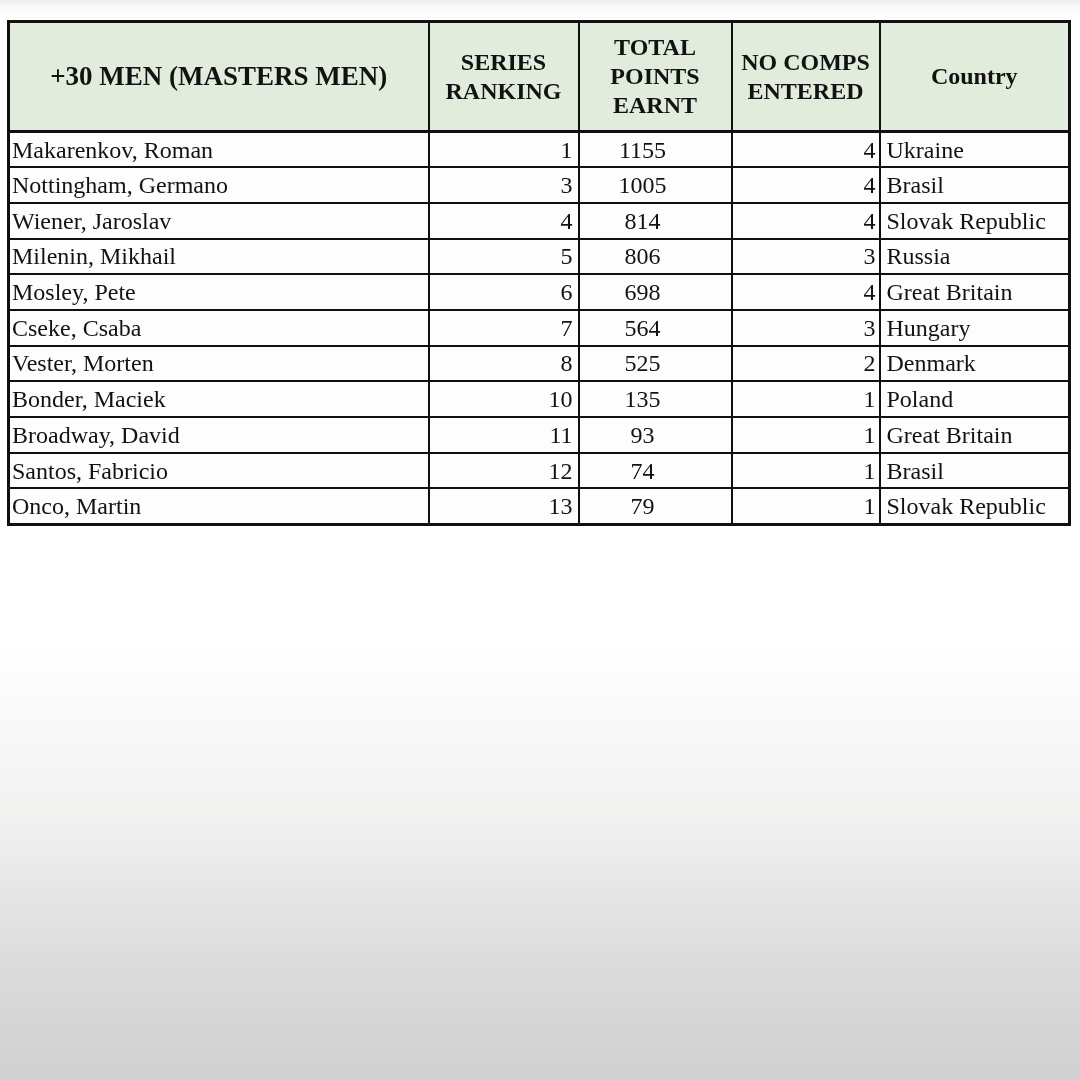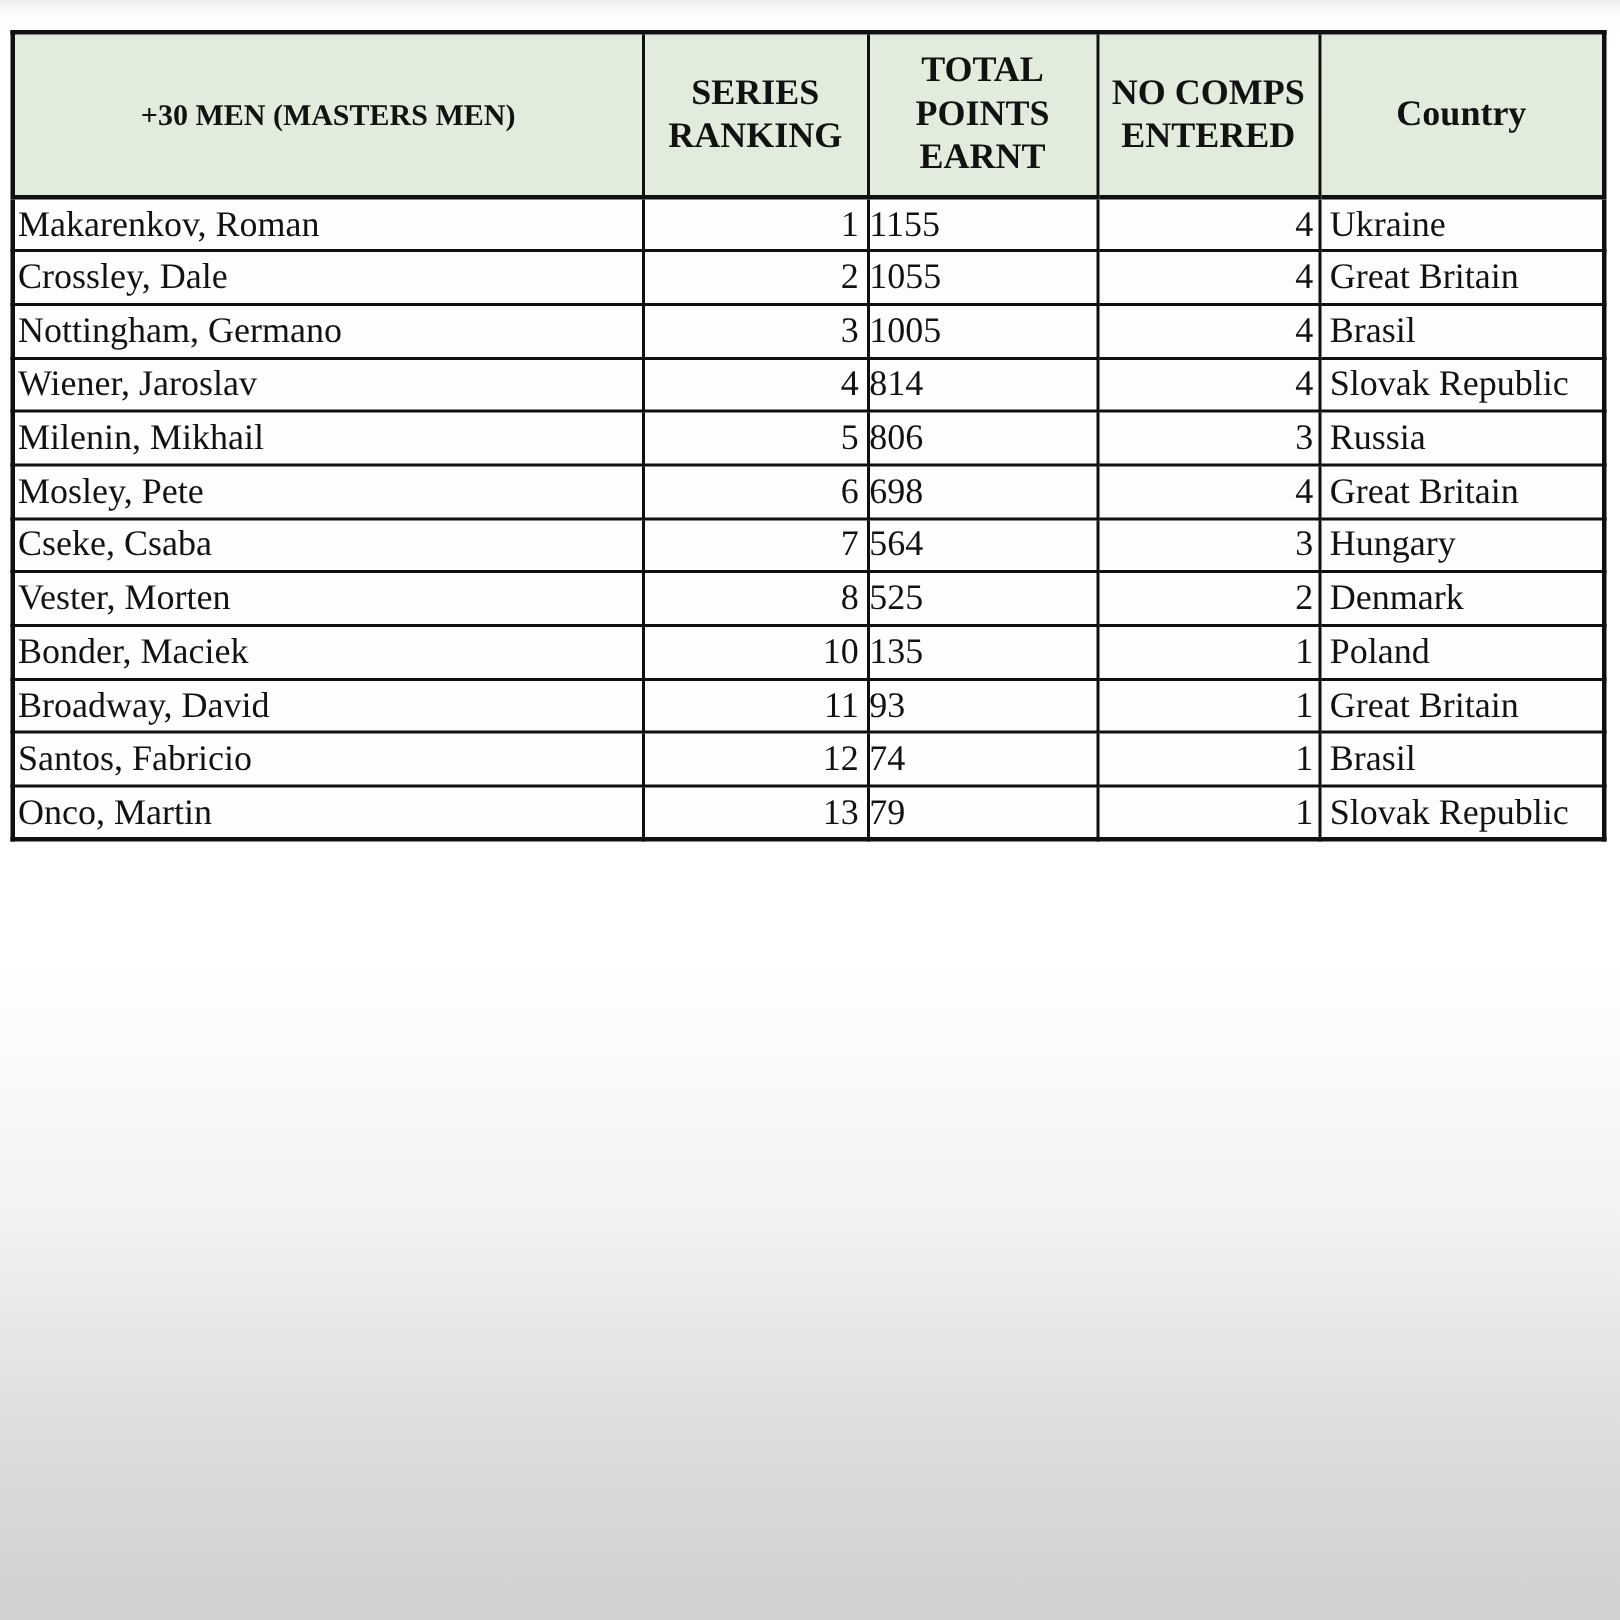--- a/index.html
+++ b/index.html
@@ -40,31 +40,31 @@
     border-bottom:3px solid #101010;
     height:110px;
     font-weight:bold;
     font-size:24px;
     line-height:1.2;
     text-align:center;
     vertical-align:middle;
     white-space:normal;
     padding:0 4px;
   }
-  thead th.hdr-name{font-size:20px;}
+  thead th.hdr-name{font-size:27px;}
   tbody td{
     height:35.7px;
     font-size:24px;
     line-height:1;
     vertical-align:middle;
     padding:0;
   }
   td.cell-name{text-align:left;padding-left:2px;padding-right:4px;}
   td.cell-ranking{text-align:right;padding-right:5px;}
-  td.cell-points{text-align:left;padding-right:25px;}
+  td.cell-points{text-align:center;padding-right:25px;}
   td.cell-comps{text-align:right;padding-right:3px;}
   td.cell-country{text-align:left;padding-left:6px;padding-right:1px;margin-left:48px;}
 </style>
 </head>
 <body>
 
 <div class="stage">
   <div class="table-wrap">
     <table>
       <colgroup>
@@ -83,27 +83,20 @@
           <th class="hdr-country">Country</th>
         </tr>
       </thead>
       <tbody>
           <tr>
             <td class="cell-name">Makarenkov, Roman</td>
             <td class="cell-ranking">1</td>
             <td class="cell-points">1155</td>
             <td class="cell-comps">4</td>
             <td class="cell-country">Ukraine</td>
-          </tr>
-          <tr>
-            <td class="cell-name">Crossley, Dale</td>
-            <td class="cell-ranking">2</td>
-            <td class="cell-points">1055</td>
-            <td class="cell-comps">4</td>
-            <td class="cell-country">Great Britain</td>
           </tr>
           <tr>
             <td class="cell-name">Nottingham, Germano</td>
             <td class="cell-ranking">3</td>
             <td class="cell-points">1005</td>
             <td class="cell-comps">4</td>
             <td class="cell-country">Brasil</td>
           </tr>
           <tr>
             <td class="cell-name">Wiener, Jaroslav</td>

